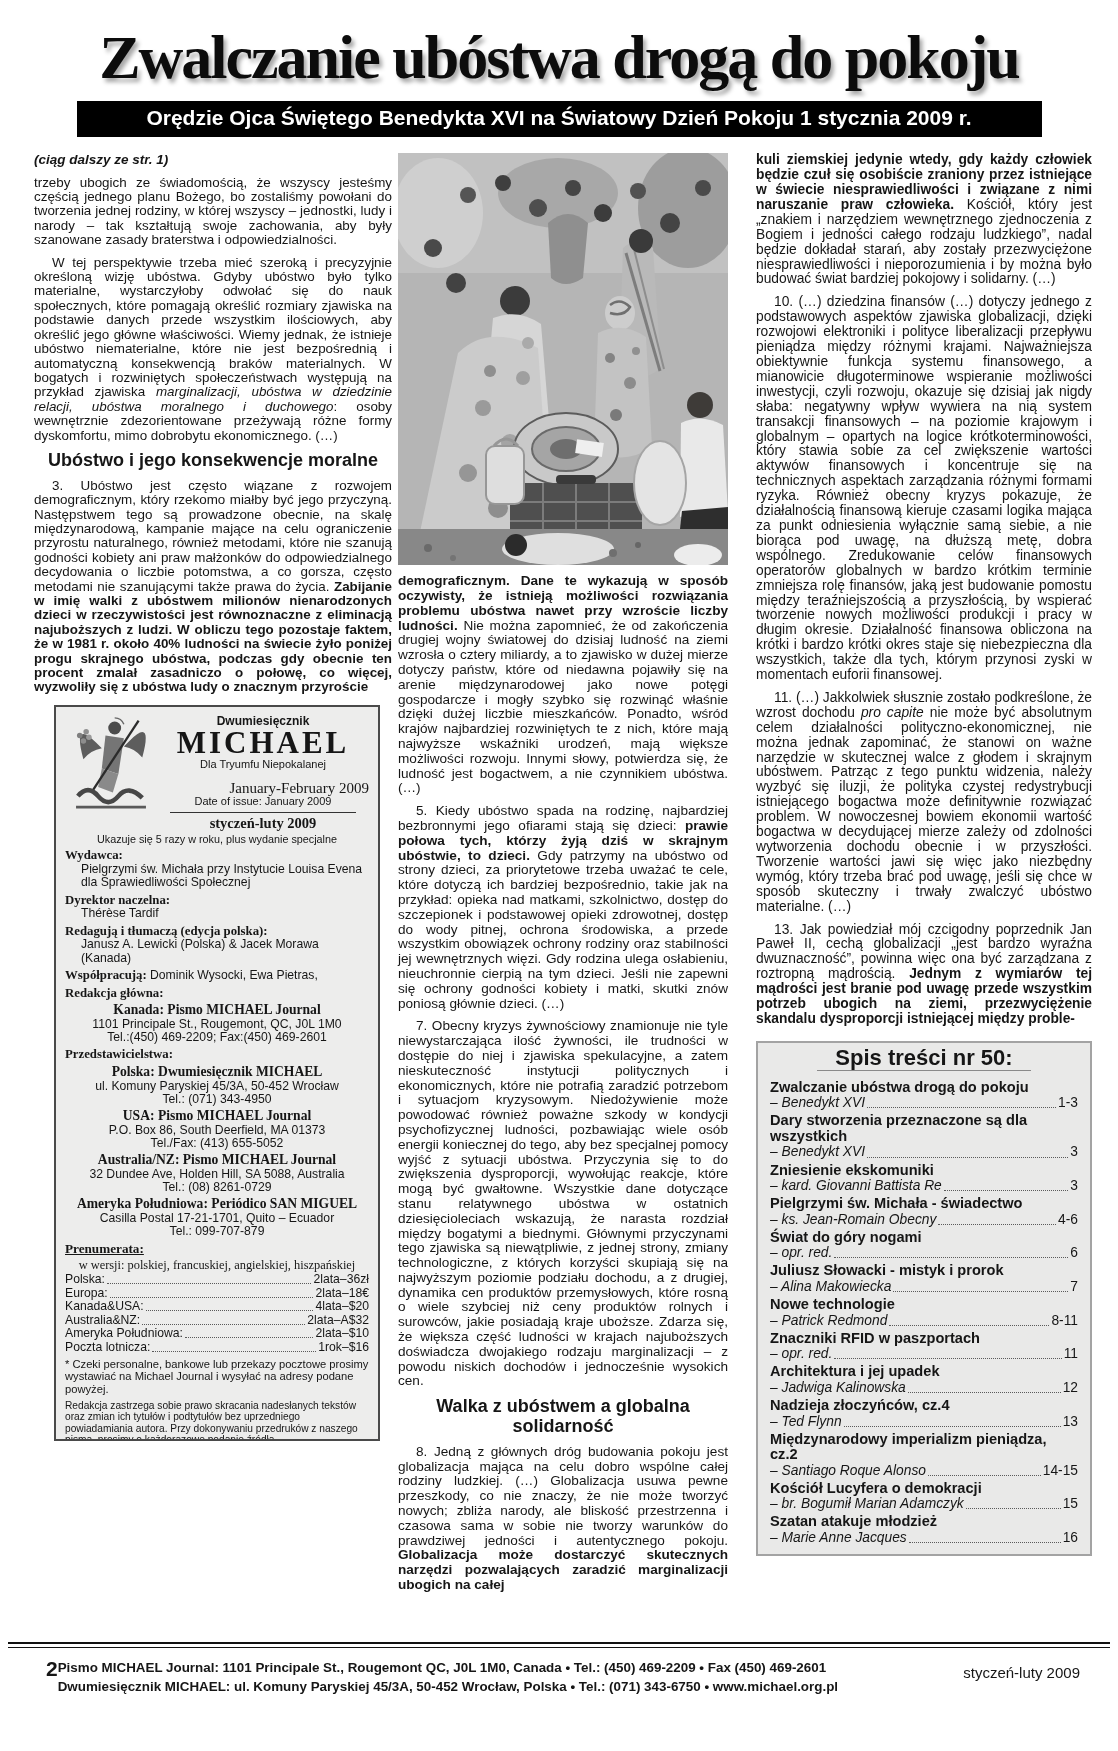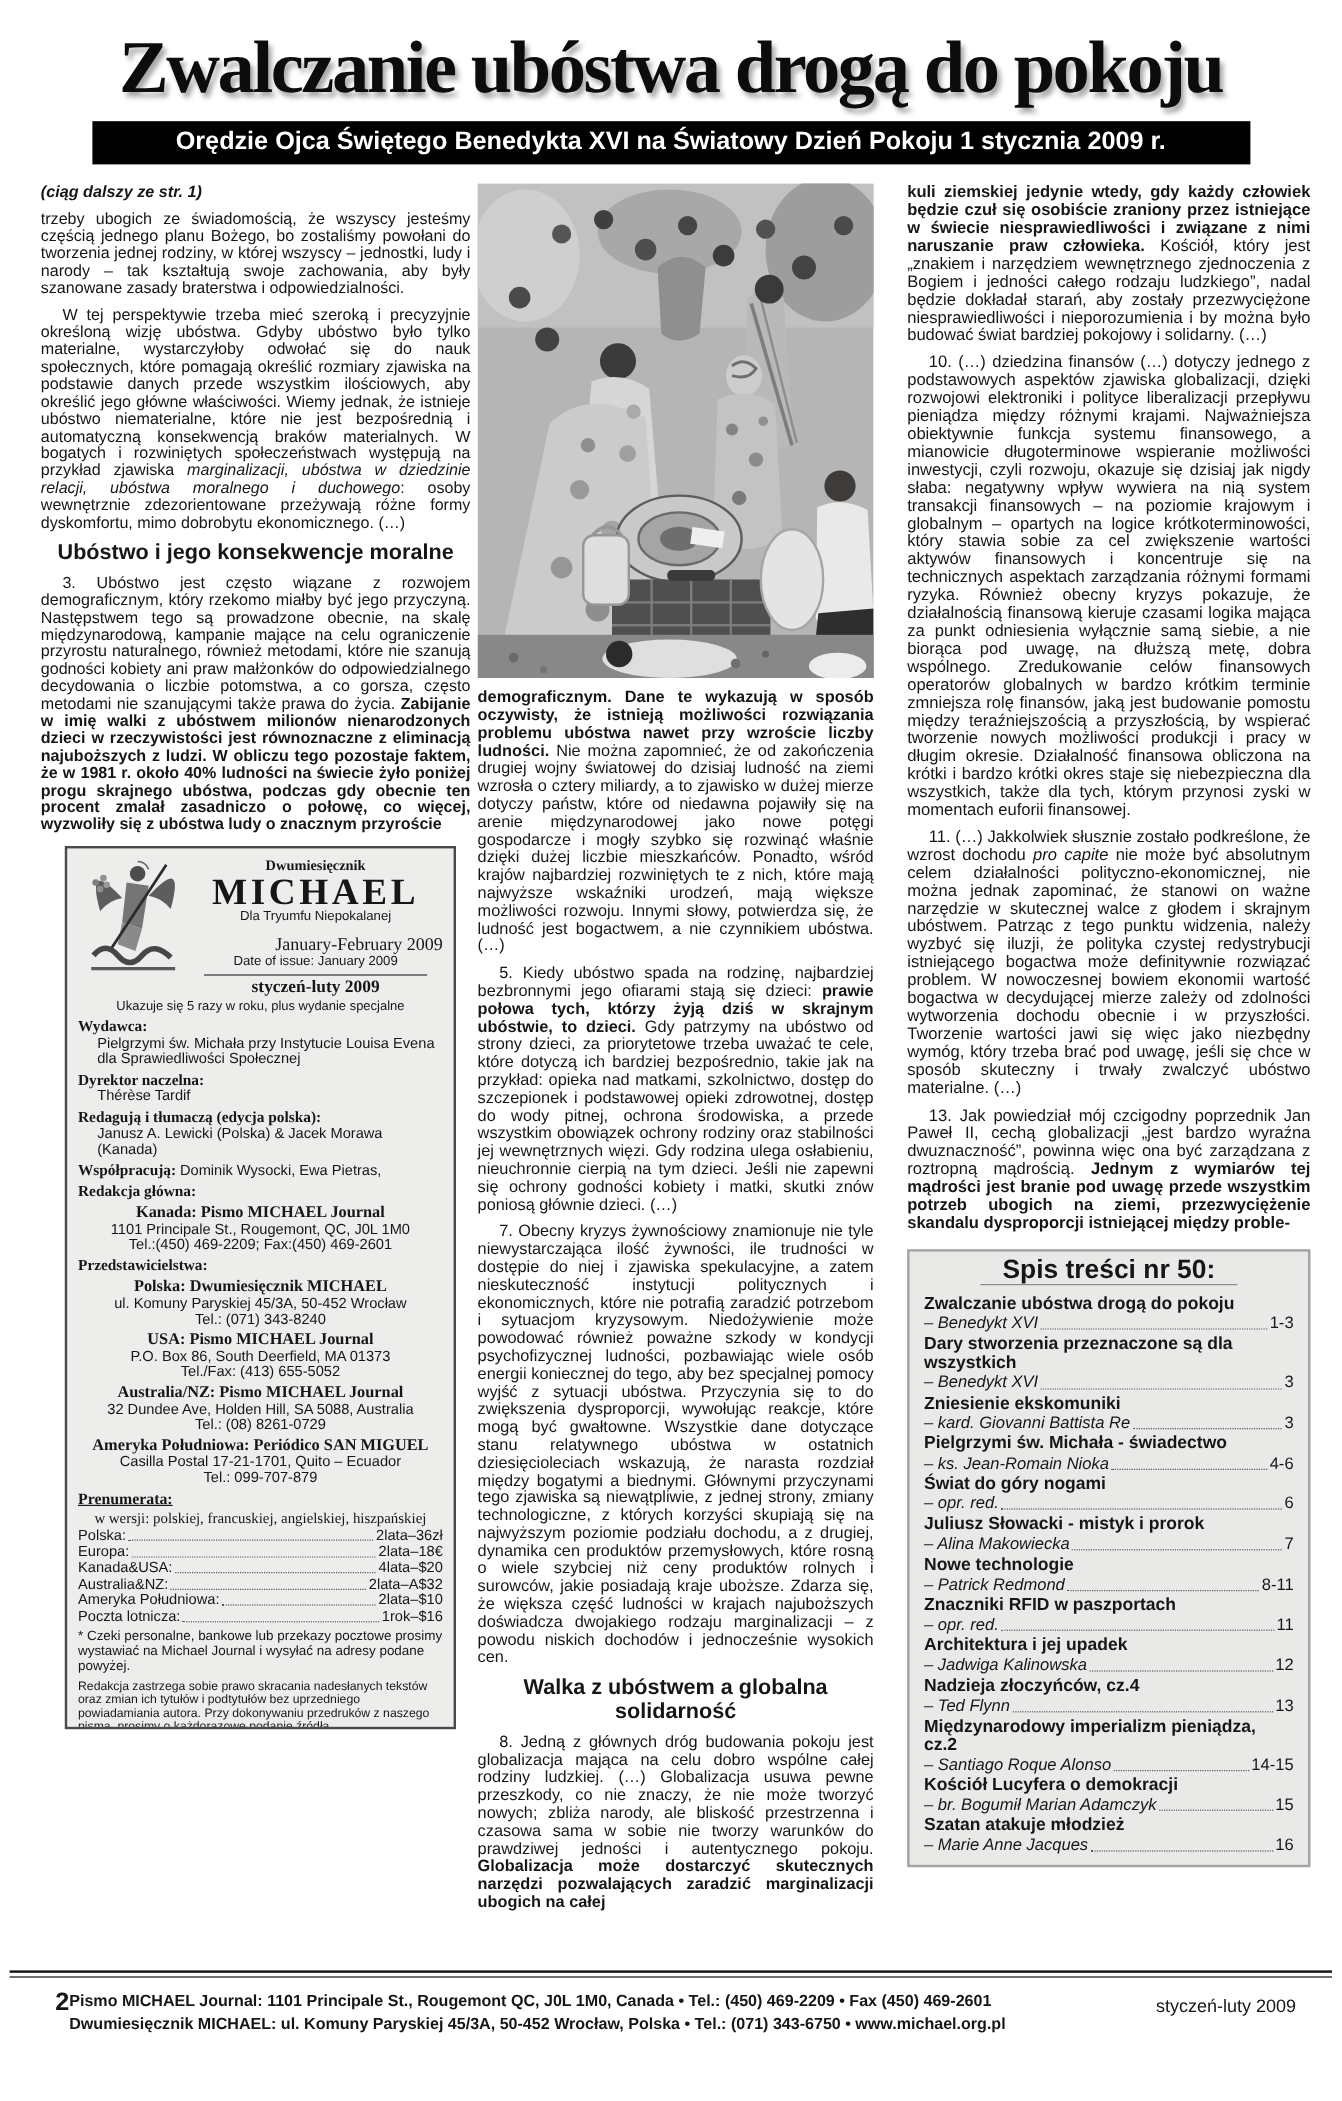--- a/index.html
+++ b/index.html
@@ -25,21 +25,21 @@
   .col-head{font-weight:bold;font-size:18px;text-align:center;margin:6px 0 8px;line-height:1.1;}
   
   .photo-fig{margin:0 0 9px;width:330px;height:412px;}
   .photo-fig svg{display:block;width:330px;height:412px;}
   
   .masthead{border:2px solid #4a4a4a;background:#ededec;margin:10px 12px 0 20px;
       padding:6px 9px 6px;font-size:12px;line-height:1.08;height:736px;overflow:hidden;box-sizing:border-box;}
   .mh-top{display:flex;}
   .mh-logo{width:92px;flex:0 0 92px;height:100px;}
   .mh-right{flex:1;text-align:center;}
-  .mh-kicker{font-family:Liberation Serif, serif;font-weight:bold;font-size:12px;margin-top:2px;}
+  .mh-kicker{font-family:Liberation Sans, sans-serif;font-weight:bold;font-size:12px;margin-top:2px;}
   .mh-name{font-family:"Liberation Serif",serif;font-weight:bold;font-size:31px;letter-spacing:3px;line-height:.95;}
   .mh-motto{font-size:11px;margin-top:2px;}
   .mh-date-en{font-family:"Liberation Serif",serif;font-weight:normal;font-size:15px;margin-top:9px;text-align:right;}
   .mh-date-issue{font-size:11px;}
   .mh-rule{border-top:1.5px solid #333;width:88%;margin:4px auto 3px;}
   .mh-date-pl{font-family:"Liberation Serif",serif;font-weight:bold;font-size:14.5px;}
   .mh-freq{font-size:10.8px;text-align:center;margin:2px 0 4px;}
   .mh-label{font-family:"Liberation Serif",serif;font-weight:bold;font-size:12.8px;margin-top:4px;}
   .mh-label .inl{font-family:"Liberation Sans",sans-serif;font-weight:normal;font-size:12.2px;}
   .mh-text{padding-left:16px;font-size:12.2px;}
@@ -135,21 +135,21 @@
         <div class="mh-center">
           <div class="mh-cname">Kanada: Pismo MICHAEL Journal</div>
           <div class="mh-cline">1101 Principale St., Rougemont, QC, J0L 1M0</div>
           <div class="mh-cline">Tel.:(450) 469-2209; Fax:(450) 469-2601</div>
         </div>
 
         <div class="mh-label">Przedstawicielstwa:</div>
         <div class="mh-center">
           <div class="mh-cname">Polska: Dwumiesięcznik MICHAEL</div>
           <div class="mh-cline">ul. Komuny Paryskiej 45/3A, 50-452 Wrocław</div>
-          <div class="mh-cline">Tel.: (071) 343-8240</div>
+          <div class="mh-cline">Tel.: (071) 343-4950</div>
         </div>
         <div class="mh-center">
           <div class="mh-cname">USA: Pismo MICHAEL Journal</div>
           <div class="mh-cline">P.O. Box 86, South Deerfield, MA 01373</div>
           <div class="mh-cline">Tel./Fax: (413) 655-5052</div>
         </div>
         <div class="mh-center">
           <div class="mh-cname">Australia/NZ: Pismo MICHAEL Journal</div>
           <div class="mh-cline">32 Dundee Ave, Holden Hill, SA 5088, Australia</div>
           <div class="mh-cline">Tel.: (08) 8261-0729</div>
@@ -301,21 +301,21 @@
             <div class="toc-t">Zniesienie ekskomuniki</div>
             <div class="toc-a">
               <span class="toc-author">– kard. Giovanni Battista Re</span>
               <span class="dots"></span>
               <span class="toc-pg">3</span>
             </div>
           </div>
         <div class="toc-item">
             <div class="toc-t">Pielgrzymi św. Michała - świadectwo</div>
             <div class="toc-a">
-              <span class="toc-author">– ks. Jean-Romain Nioka</span>
+              <span class="toc-author">– ks. Jean-Romain Obecny</span>
               <span class="dots"></span>
               <span class="toc-pg">4-6</span>
             </div>
           </div>
         <div class="toc-item">
             <div class="toc-t">Świat do góry nogami</div>
             <div class="toc-a">
               <span class="toc-author">– opr. red.</span>
               <span class="dots"></span>
               <span class="toc-pg">6</span>

